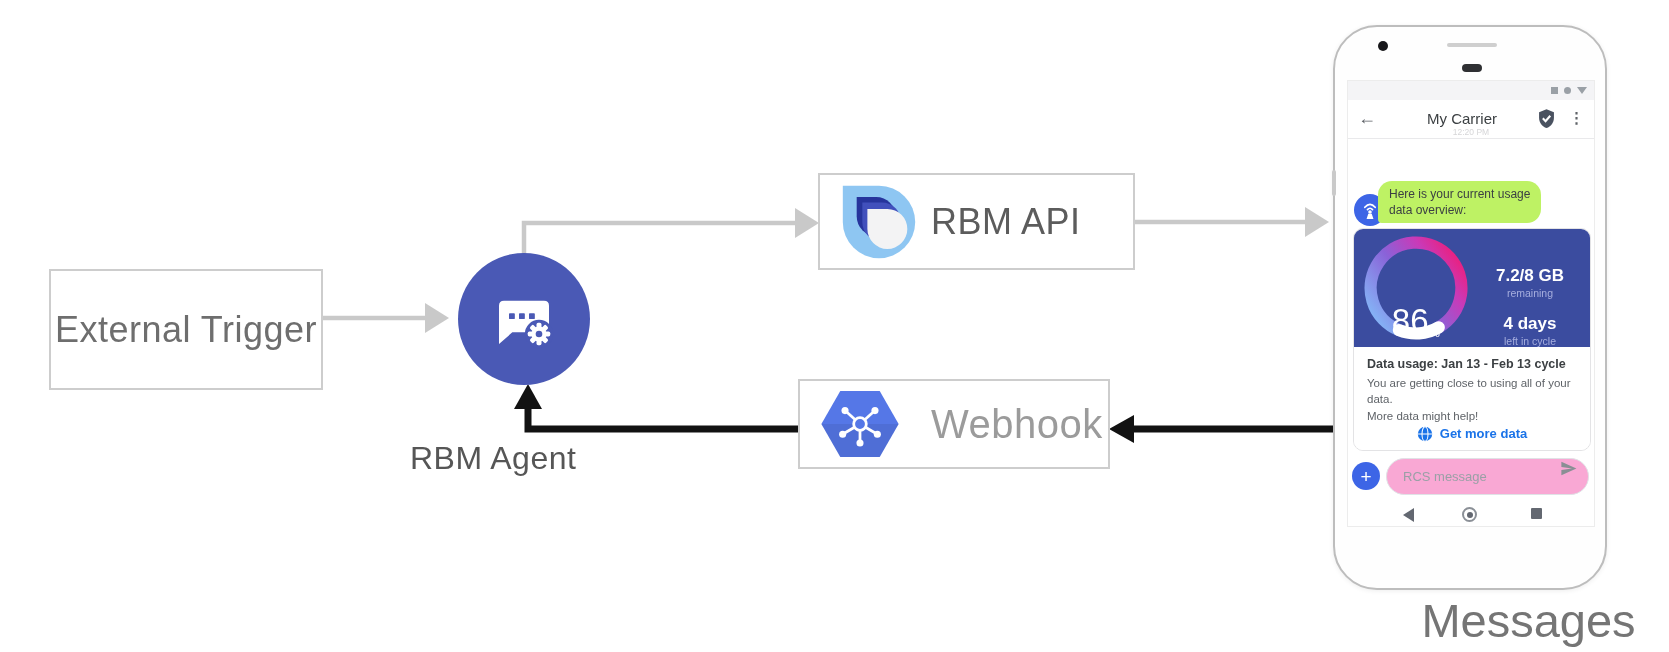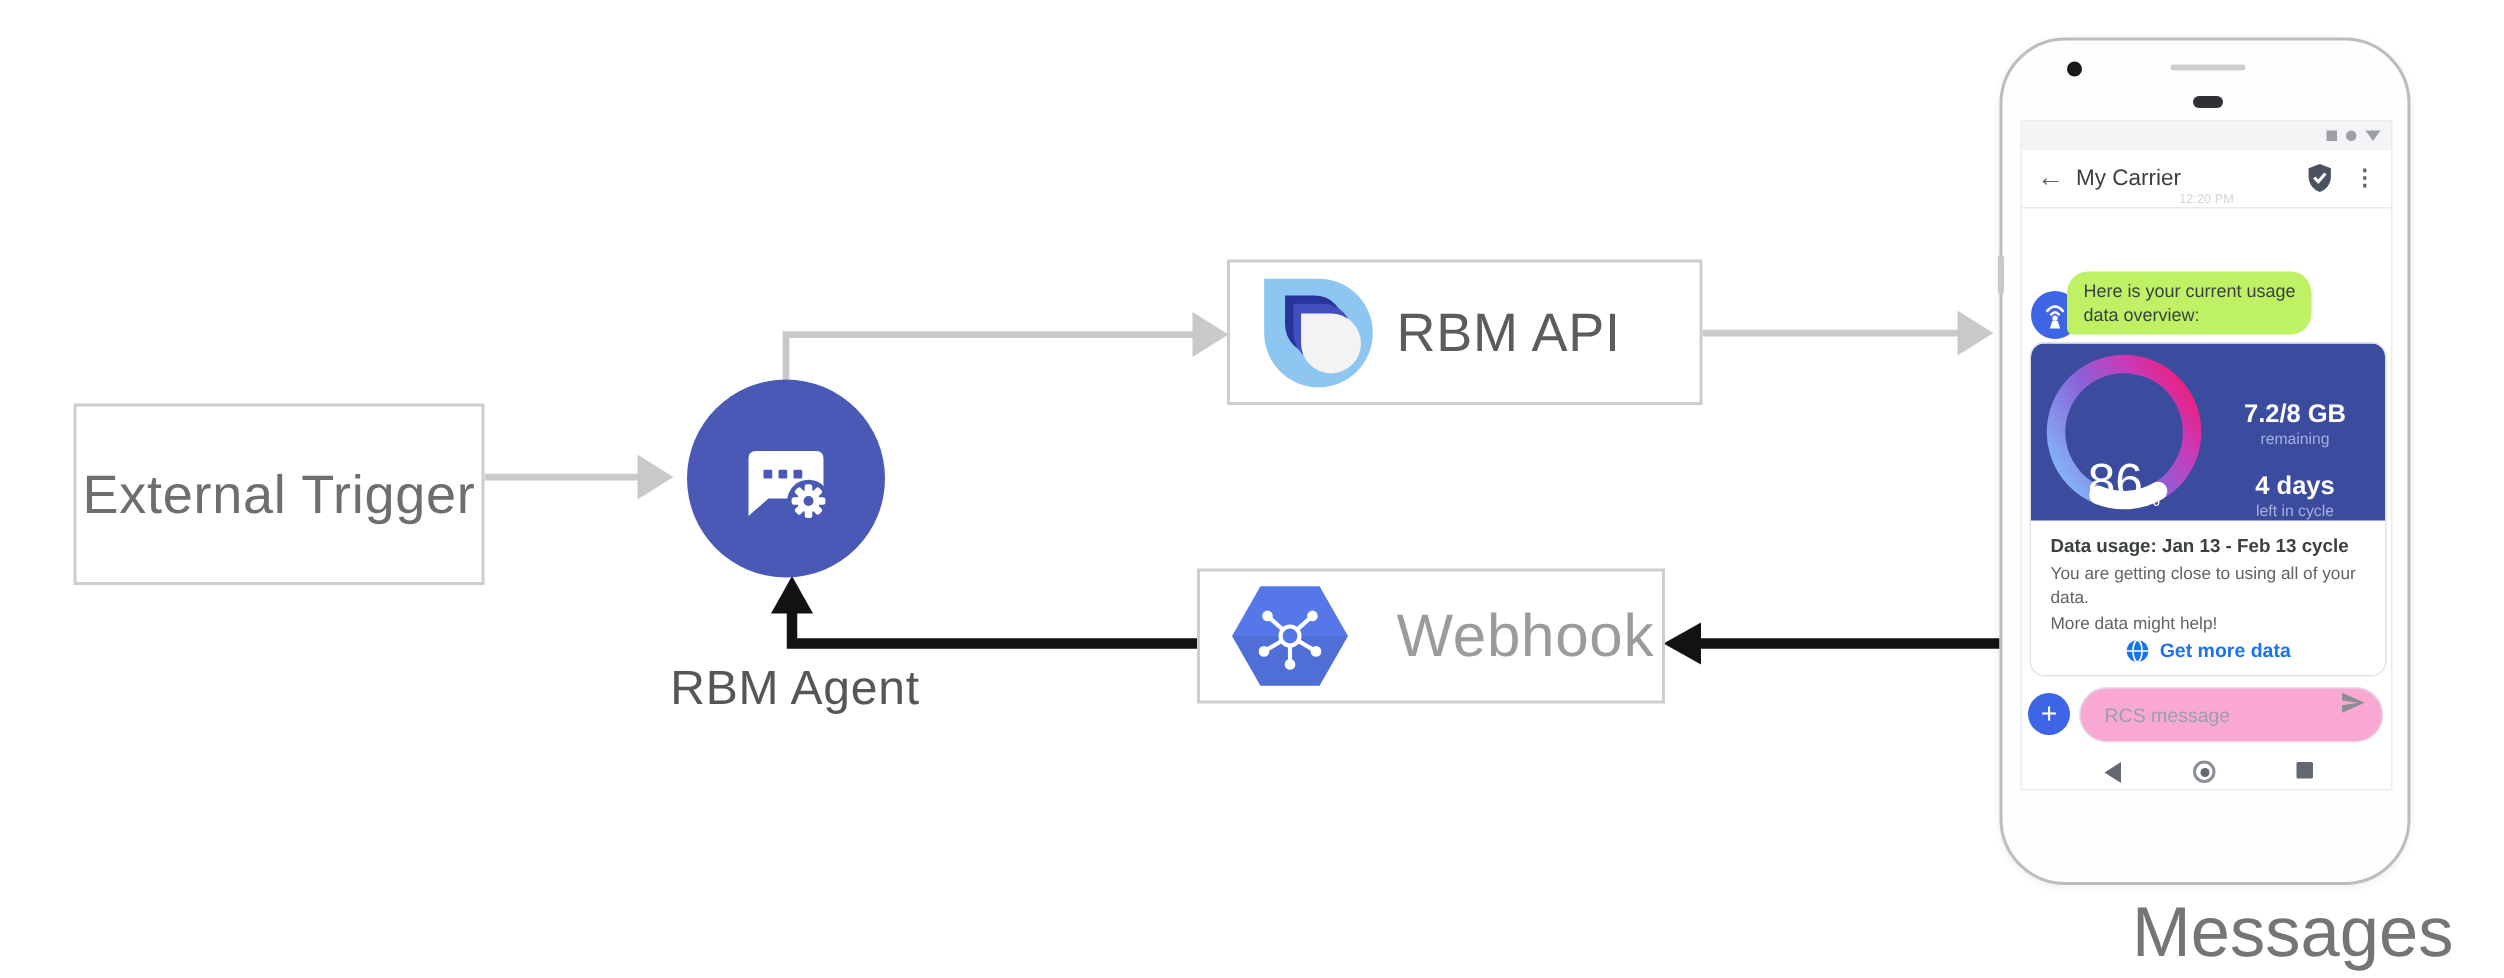--- a/index.html
+++ b/index.html
@@ -8,37 +8,37 @@
   svg.connectors{position:absolute;left:0;top:0;z-index:0;}
   .node{position:absolute;background:#fff;border:2px solid #cdcdcd;display:flex;align-items:center;z-index:1;box-sizing:border-box;}
   .node-label{font-weight:300;color:#5f5f5f;letter-spacing:.5px;}
   .et-box{left:49px;top:269px;width:274px;height:121px;justify-content:center;}
   .et-box .node-label{font-size:36px;color:#6e6e6e;}
   .api-box{left:818px;top:173px;width:317px;height:97px;padding-left:20px;}
   .api-box .node-label{font-size:36px;margin-left:13px;color:#5c5c5c;}
   .wh-box{left:798px;top:379px;width:312px;height:90px;padding-left:19px;}
   .wh-box .node-label{font-size:40px;margin-left:30px;color:#9b9b9b;}
   .agent-circle{position:absolute;left:458px;top:253px;width:132px;height:132px;border-radius:50%;background:#4a59b5;z-index:1;display:flex;align-items:center;justify-content:center;}
-  .agent-label{position:absolute;left:410px;top:440px;width:240px;text-align:center;font-size:32px;font-weight:300;color:#565656;letter-spacing:.5px;z-index:1;}
+  .agent-label{position:absolute;left:410px;top:440px;width:240px;text-align:left;font-size:32px;font-weight:300;color:#565656;letter-spacing:.5px;z-index:1;}
   .caption{position:absolute;left:1388px;top:593px;width:281px;text-align:center;font-size:47px;font-weight:300;color:#757575;z-index:1;}
 
   
   .phone{position:absolute;left:1333px;top:25px;width:274px;height:565px;background:#fefefe;border:2px solid #bdbdbd;border-radius:44px;box-sizing:border-box;z-index:1;box-shadow:0 1px 5px rgba(0,0,0,.07);}
   .volume{position:absolute;left:-3px;top:143px;width:4px;height:26px;background:#c9c9c9;border-radius:2px;}
   .camera{position:absolute;left:43px;top:14px;width:10px;height:10px;border-radius:50%;background:#17171a;}
   .speaker{position:absolute;left:112px;top:16px;width:50px;height:4px;border-radius:2px;background:#cfcfcf;}
   .earpiece{position:absolute;left:127px;top:37px;width:20px;height:8px;border-radius:4px;background:#2f3033;}
   .screen{position:absolute;left:12px;top:53px;width:246px;height:445px;background:#fff;border:1px solid #ececec;box-sizing:content-box;}
   .statusbar{position:absolute;top:0;left:0;right:0;height:19px;background:#f4f4f6;display:flex;justify-content:flex-end;align-items:center;gap:6px;padding-right:7px;}
   .st-square{width:7px;height:7px;background:#9aa0a6;}
   .st-dot{width:7px;height:7px;border-radius:50%;background:#9aa0a6;}
   .st-tri{width:0;height:0;border-left:5px solid transparent;border-right:5px solid transparent;border-top:7px solid #9aa0a6;}
   .chat-header{position:absolute;top:22px;left:0;right:0;height:30px;display:flex;align-items:center;padding:0 10px;}
   .back{font-size:18px;color:#5f6368;width:26px;}
-  .conv-title{font-size:15px;color:#3c4043;}
+  .conv-title{font-size:15px;color:#3c4043;margin-left:43px;}
   .hspacer{flex:1;}
   .menu-dots{font-size:15px;color:#5f6368;font-weight:bold;margin-left:12px;}
   .tstamp{position:absolute;top:46px;left:0;right:0;text-align:center;font-size:8.5px;color:#d6d6d8;}
   .hdr-divider{position:absolute;top:57px;left:0;right:0;border-bottom:1px solid #e9e9eb;}
   .msg-row{position:absolute;top:100px;left:6px;right:6px;}
   .avatar{position:absolute;left:0;top:13px;width:32px;height:32px;border-radius:50%;background:#3d65e6;display:flex;align-items:center;justify-content:center;}
   .bubble{position:absolute;left:24px;top:0;background:#bef264;border-radius:14px 14px 14px 4px;padding:5px 11px;font-size:12px;line-height:1.35;color:#3c4043;white-space:nowrap;}
   .card{position:absolute;left:5px;top:147px;width:238px;border:1px solid #e3e3e5;border-radius:10px;overflow:hidden;box-sizing:border-box;background:#fff;}
   .card-top{position:relative;height:118px;background:#3b4c9f;}
   .gauge-wrap{position:absolute;left:10px;top:7px;width:104px;height:104px;}

